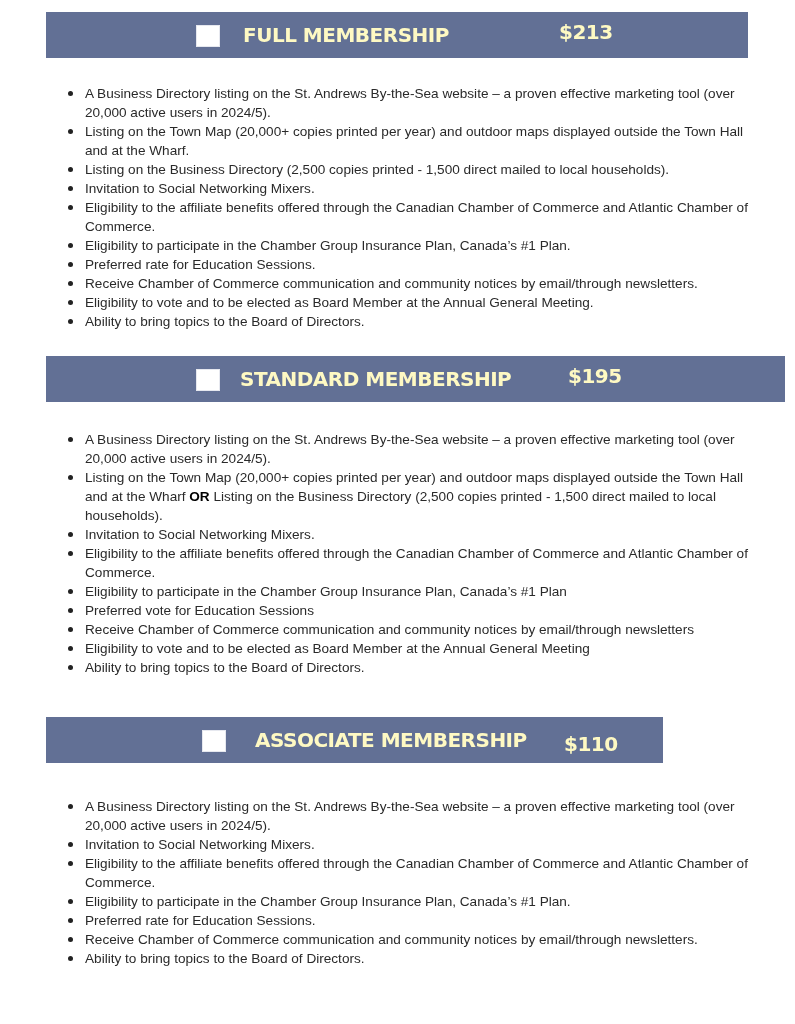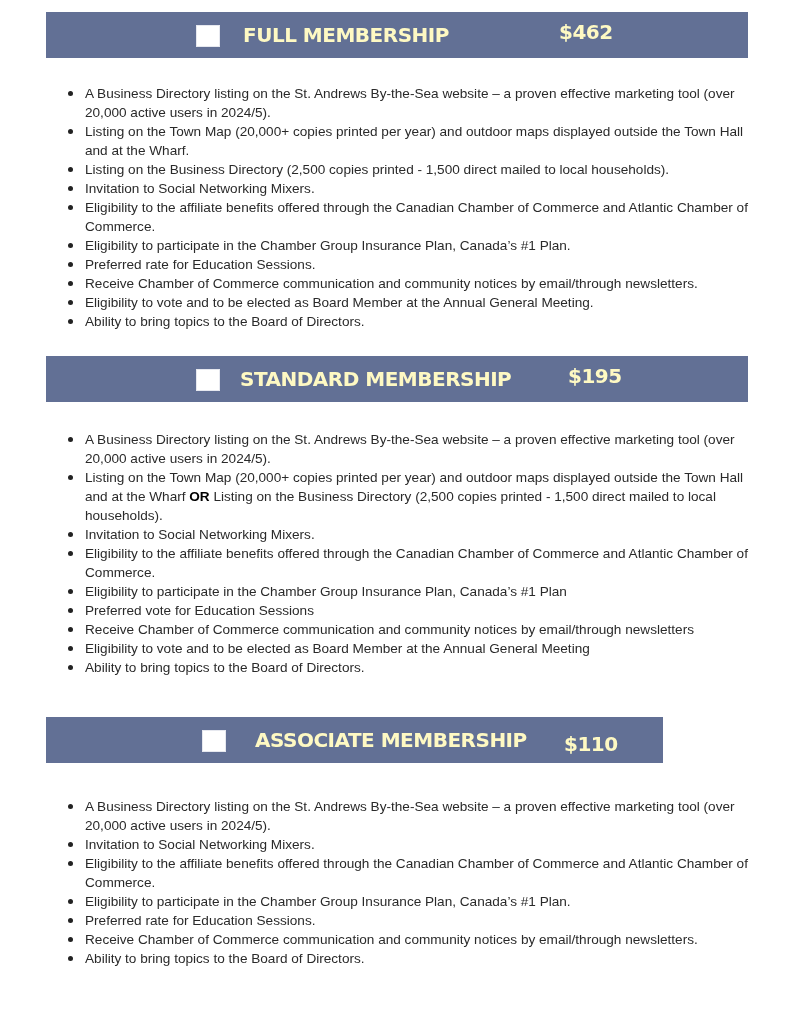--- a/index.html
+++ b/index.html
@@ -31,21 +31,21 @@
     font-size: 20px;
     letter-spacing: -0.5px;
     white-space: nowrap;
   }
   .banner .price { top: -3px; }
   #b1 { left: 46px; top: 12px; width: 702px; }
   #b1 .checkbox { left: 150px; }
   #b1 .title { left: 197px; }
   #b1 .price { left: 513px; }
 
-  #b2 { left: 46px; top: 356px; width: 702px; }
+  #b2 { left: 46px; top: 356px; width: 702px; padding-left: 37px; }
   #b2 .checkbox { left: 150px; }
   #b2 .title { left: 194px; }
   #b2 .price { left: 522px; }
 
   #b3 { left: 46px; top: 717px; width: 617px; }
   #b3 .checkbox { left: 156px; }
   #b3 .title { left: 209px; }
   #b3 .price { left: 518px; top: 4px; }
 
   ul.benefits {
@@ -72,21 +72,21 @@
   #l1 { top: 84px; }
   #l2 { top: 430px; }
   #l3 { top: 797px; }
 </style>
 </head>
 <body>
 
 <div class="banner" id="b1">
   <div class="checkbox"></div>
   <span class="title">FULL MEMBERSHIP</span>
-  <span class="price">$462</span>
+  <span class="price">$213</span>
 </div>
 <ul class="benefits" id="l1">
   <li><span class="bullet"></span><span>A Business Directory listing on the St. Andrews By-the-Sea website – a proven effective marketing tool (over 20,000 active users in 2024/5).</span></li>
   <li><span class="bullet"></span><span>Listing on the Town Map (20,000+ copies printed per year) and outdoor maps displayed outside the Town Hall and at the Wharf.</span></li>
   <li><span class="bullet"></span><span>Listing on the Business Directory (2,500 copies printed - 1,500 direct mailed to local households).</span></li>
   <li><span class="bullet"></span><span>Invitation to Social Networking Mixers.</span></li>
   <li><span class="bullet"></span><span>Eligibility to the affiliate benefits offered through the Canadian Chamber of Commerce and Atlantic Chamber of Commerce.</span></li>
   <li><span class="bullet"></span><span>Eligibility to participate in the Chamber Group Insurance Plan, Canada’s #1 Plan.</span></li>
   <li><span class="bullet"></span><span>Preferred rate for Education Sessions.</span></li>
   <li><span class="bullet"></span><span>Receive Chamber of Commerce communication and community notices by email/through newsletters.</span></li>

